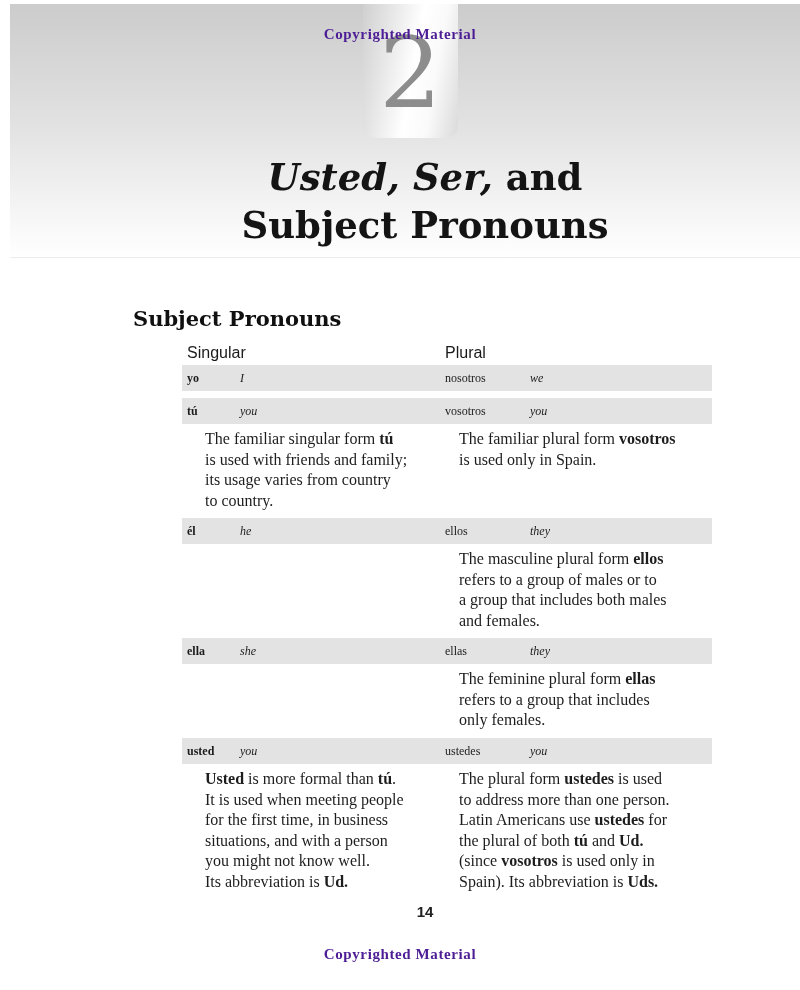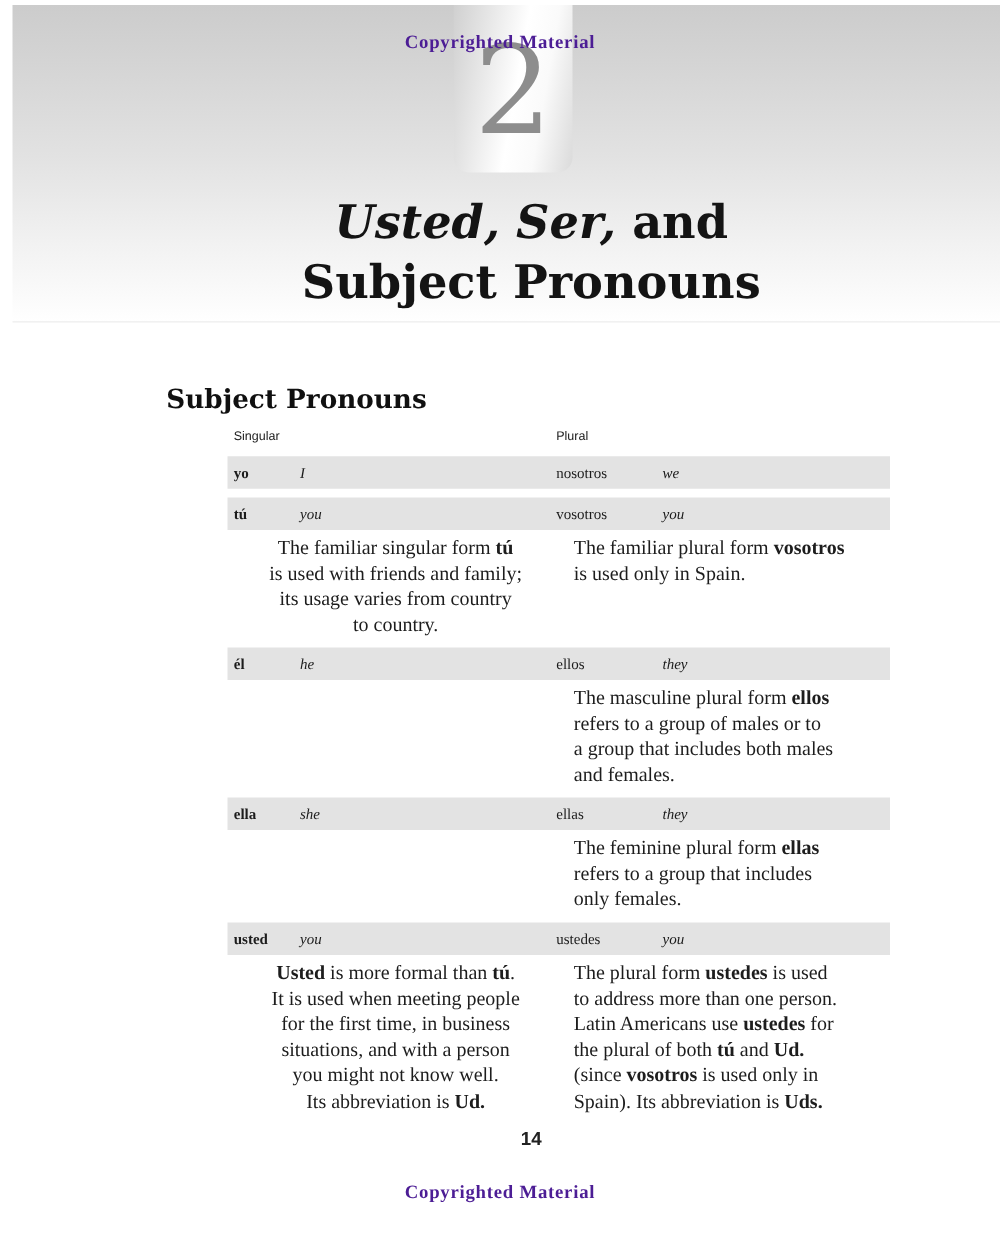--- a/index.html
+++ b/index.html
@@ -63,21 +63,21 @@
     font-family:"DejaVu Serif", serif;
     font-weight:bold; font-size:21px; color:#101010;
   }
 
   
   .pronoun-table { position:absolute; left:182px; top:342px; width:530px; height:560px; }
 
   .col-headers {
     position:absolute; top:2px; left:0; width:530px; height:18px;
     font-family:"Liberation Sans", sans-serif;
-    font-size:10px; color:#1a1a1a;
+    font-size:16px; color:#1a1a1a;
   }
   .col-headers .hdr-singular { position:absolute; left:5px; }
   .col-headers .hdr-plural   { position:absolute; left:263px; }
 
   .prow {
     position:absolute; left:0; width:530px; height:26px;
     background:#e3e3e3; font-size:12px; line-height:26px;
   }
   .prow span { position:absolute; top:0; white-space:nowrap; }
   .prow .es-s { left:5px;   font-weight:bold; }
@@ -88,21 +88,21 @@
   .prow-2 { top:56px; }
   .prow-3 { top:176px;text-align:center; }
   .prow-4 { top:296px; }
   .prow-5 { top:396px; }
 
   .note-row { position:absolute; left:0; width:530px; font-size:16px; line-height:20.5px; color:#1d1d1d; }
   .note-row-1 { top:87px; }
   .note-row-2 { top:207px; }
   .note-row-3 { top:327px; }
   .note-row-4 { top:427px; }
-  .note-left  { position:absolute; left:12px;  top:0; width:245px;text-align:center; }
+  .note-left  { position:absolute; left:23px;  top:0; width:245px; }
   .note-right { position:absolute; left:277px; top:0; width:256px; }
   .note-row b { font-weight:bold; }
 
   
   .page-number {
     position:absolute; top:903px; left:25px; width:800px; text-align:center;
     font-family:"Liberation Sans", sans-serif;
     font-weight:bold; font-size:15px; color:#222222;
   }
 </style>

